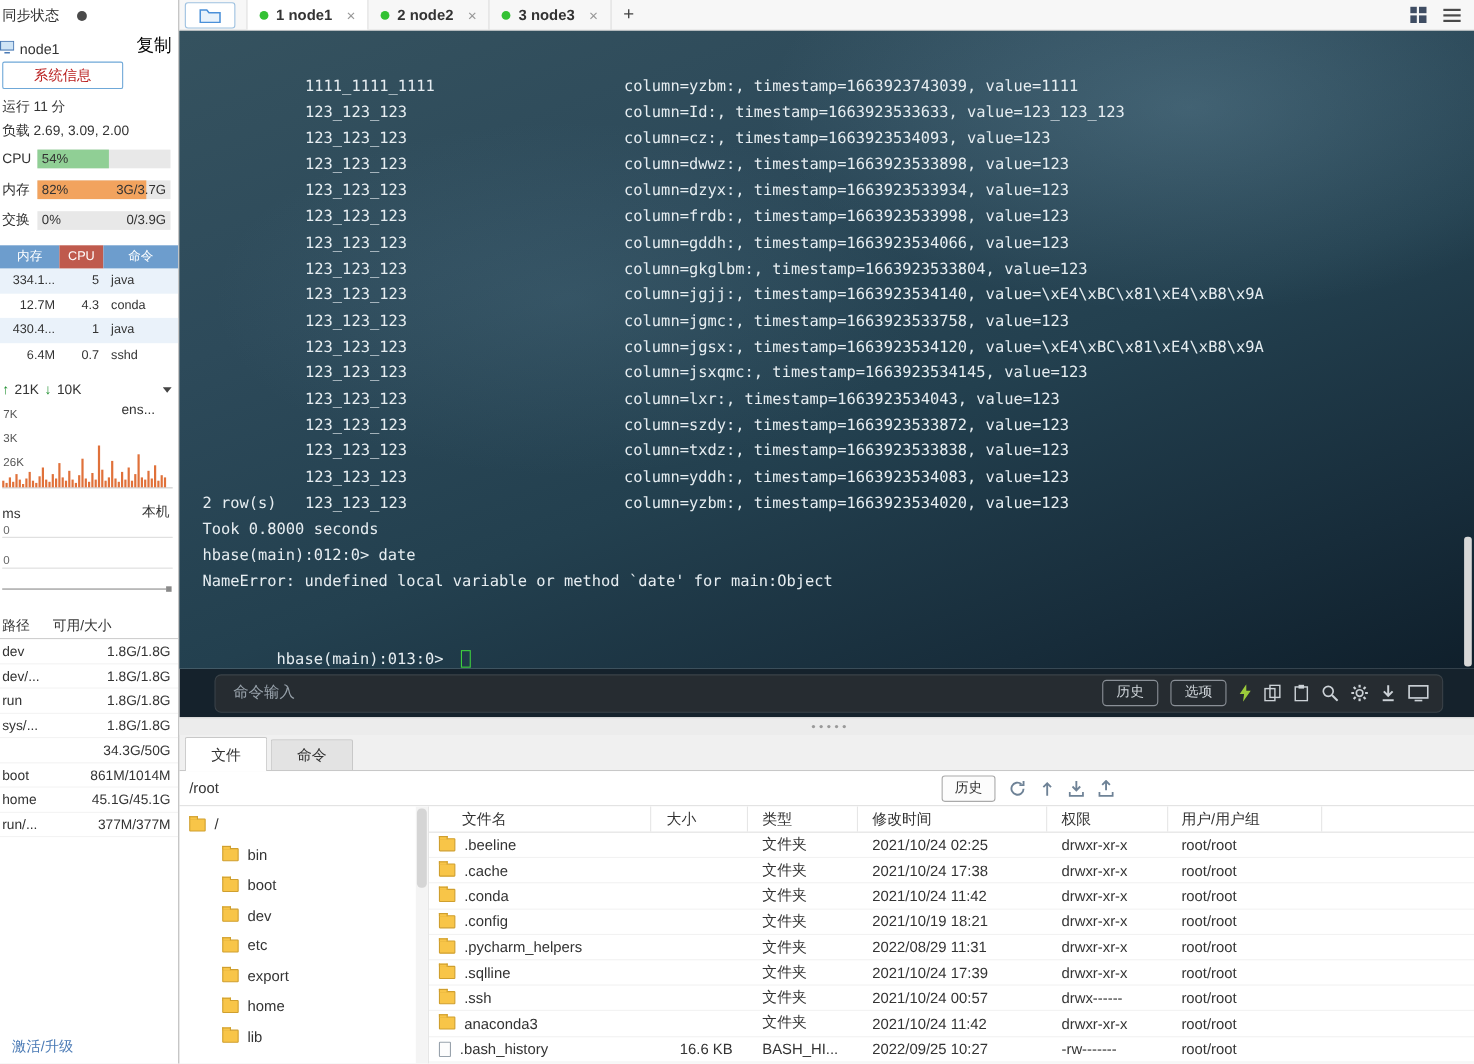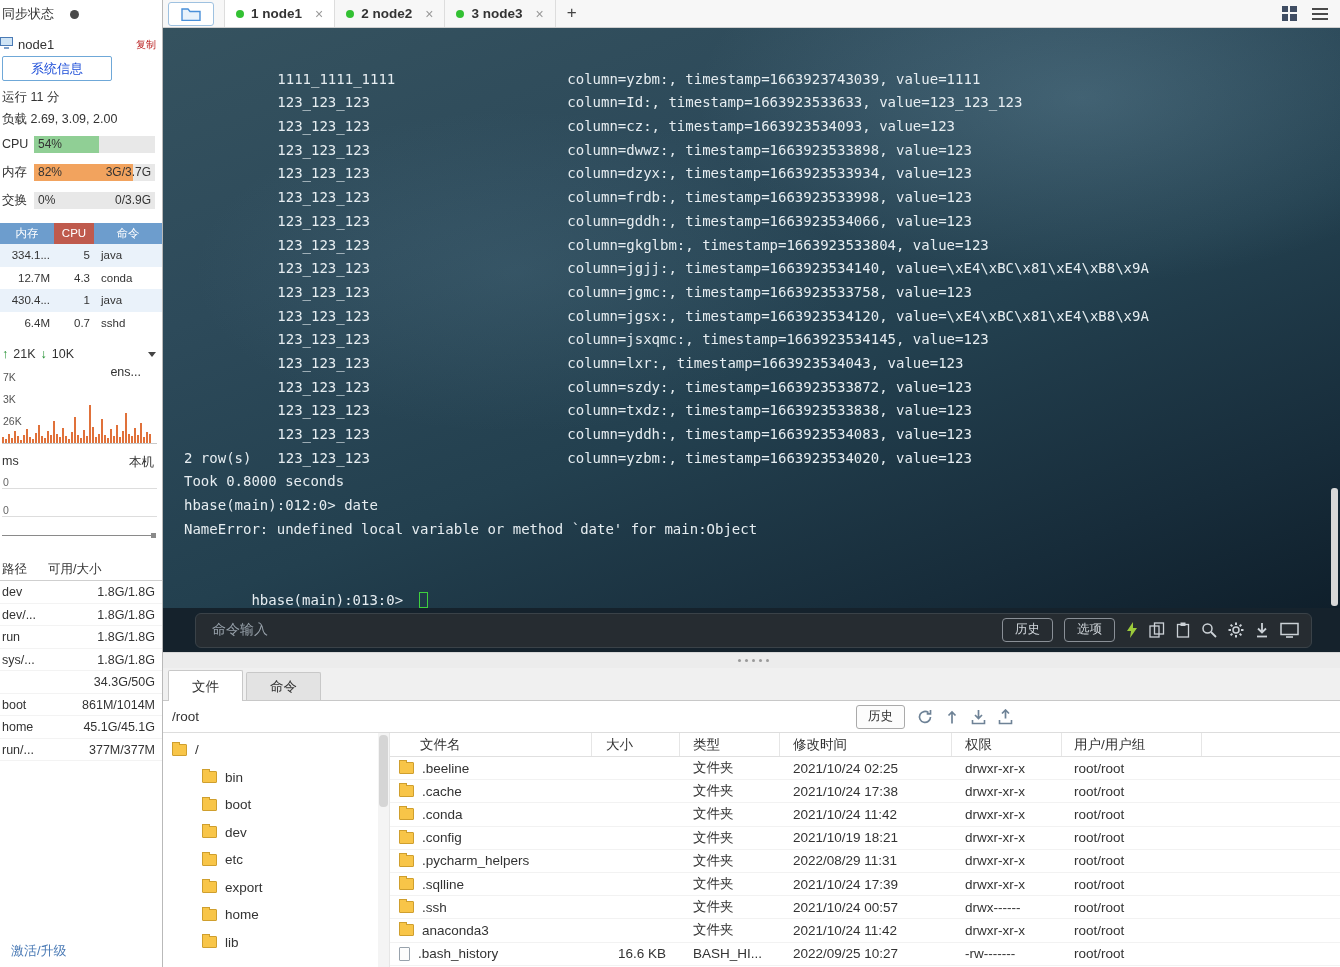--- a/index.html
+++ b/index.html
@@ -12,25 +12,25 @@
   .app { display:flex; width:1340px; height:967px; }
 
   
   .sidebar {
     width:163px; flex-shrink:0; background:#fff; position:relative;
     border-right:1px solid #b9b9b9; font-size:12px; overflow:hidden;
   }
   .sync-row { height:26px; display:flex; align-items:center; gap:16px; padding:2px 8px 0 2px; font-size:13px; }
   .dot { width:9px; height:9px; border-radius:50%; background:#4a4a4a; }
   .node-row { height:26px; display:flex; align-items:flex-end; gap:5px; padding:0 6px 0 0; font-size:13px; }
-  .node-row .copy { margin-left:auto; color:#b91c1c; font-size:10px; cursor:pointer; }
+  .node-row .copy { margin-left:auto; color:#000000; font-size:16px; cursor:pointer; }
   .sysinfo {
     display:block; margin:4px 0 5px 2px; width:110px; height:25px;
     background:#fff; border:1px solid #6fa8d8; border-radius:2px;
-    color:#1d4ed8; font-family:"Liberation Sans",sans-serif; font-size:13px; cursor:pointer;
+    color:#b91c1c; font-family:"Liberation Sans",sans-serif; font-size:13px; cursor:pointer;
   }
   .info { height:22px; line-height:22px; padding-left:2px; font-size:12.5px; color:#333; }
   .meter-row { display:flex; align-items:center; height:28px; padding-left:2px; }
   .mlabel { width:32px; font-size:12.5px; }
   .track { position:relative; flex:1; height:17px; background:#e8e8e8; margin-right:7px; }
   .fill { position:absolute; left:0; top:0; bottom:0; }
   .fill.green  { background:#90cf95; }
   .fill.orange { background:#f2a35e; }
   .fill.gray   { background:#e0e0e0; }
   .track .pct { position:absolute; left:4px; top:1px; font-size:12px; color:#333; z-index:2; }
@@ -49,21 +49,21 @@
 
   .net-row { display:flex; align-items:center; height:24px; margin-top:8px; gap:5px; padding:0 6px 0 2px; font-size:12.5px; }
   .net-row .arr { color:#1f8f2f; font-weight:bold; }
   .net-row .iface { margin-left:auto;margin-top:36px; }
   .caret { width:0; height:0; border-left:4px solid transparent; border-right:4px solid transparent; border-top:5px solid #444; margin-left:2px; }
   .netchart { position:relative; height:76px; margin:2px 5px 0 2px; border-bottom:1px solid #c9c9c9; }
   .netscales { position:absolute; left:1px; top:3px; display:flex; flex-direction:column; gap:10px; font-size:10.5px; color:#555; z-index:2; }
   .bars { position:absolute; left:0; right:0; bottom:0; top:0; display:flex; align-items:flex-end; gap:1px; }
   .bars i { width:2px; background:#e0713a; display:block; }
 
-  .ping-head { display:flex; justify-content:space-between; align-items:flex-start; height:20px; margin-top:10px; padding:0 8px 0 2px; font-size:12.5px; }
+  .ping-head { display:flex; justify-content:space-between; align-items:flex-end; height:20px; margin-top:10px; padding:0 8px 0 2px; font-size:12.5px; }
   .pingchart { position:relative; height:70px; margin:0 5px 0 2px; }
   .pingchart .gl1, .pingchart .gl2 { position:absolute; left:0; right:0; height:1px; background:#ddd; }
   .gl1 { top:14px; } .gl2 { top:42px; }
   .pingchart .lb1 { position:absolute; left:1px; top:2px; font-size:10.5px; color:#666; }
   .pingchart .lb2 { position:absolute; left:1px; top:30px; font-size:10.5px; color:#666; }
   .pingchart .base { position:absolute; left:0; right:6px; bottom:8px; height:1px; background:#8a8a8a; }
   .pingchart .base::after { content:""; position:absolute; right:-5px; top:-2px; width:5px; height:5px; background:#8a8a8a; }
 
   .dtable { margin-top:14px; font-size:12.5px; }
   .dhead { display:flex; height:23px; line-height:23px; border-bottom:1px solid #cfcfcf; padding:0 12px 0 2px; }

